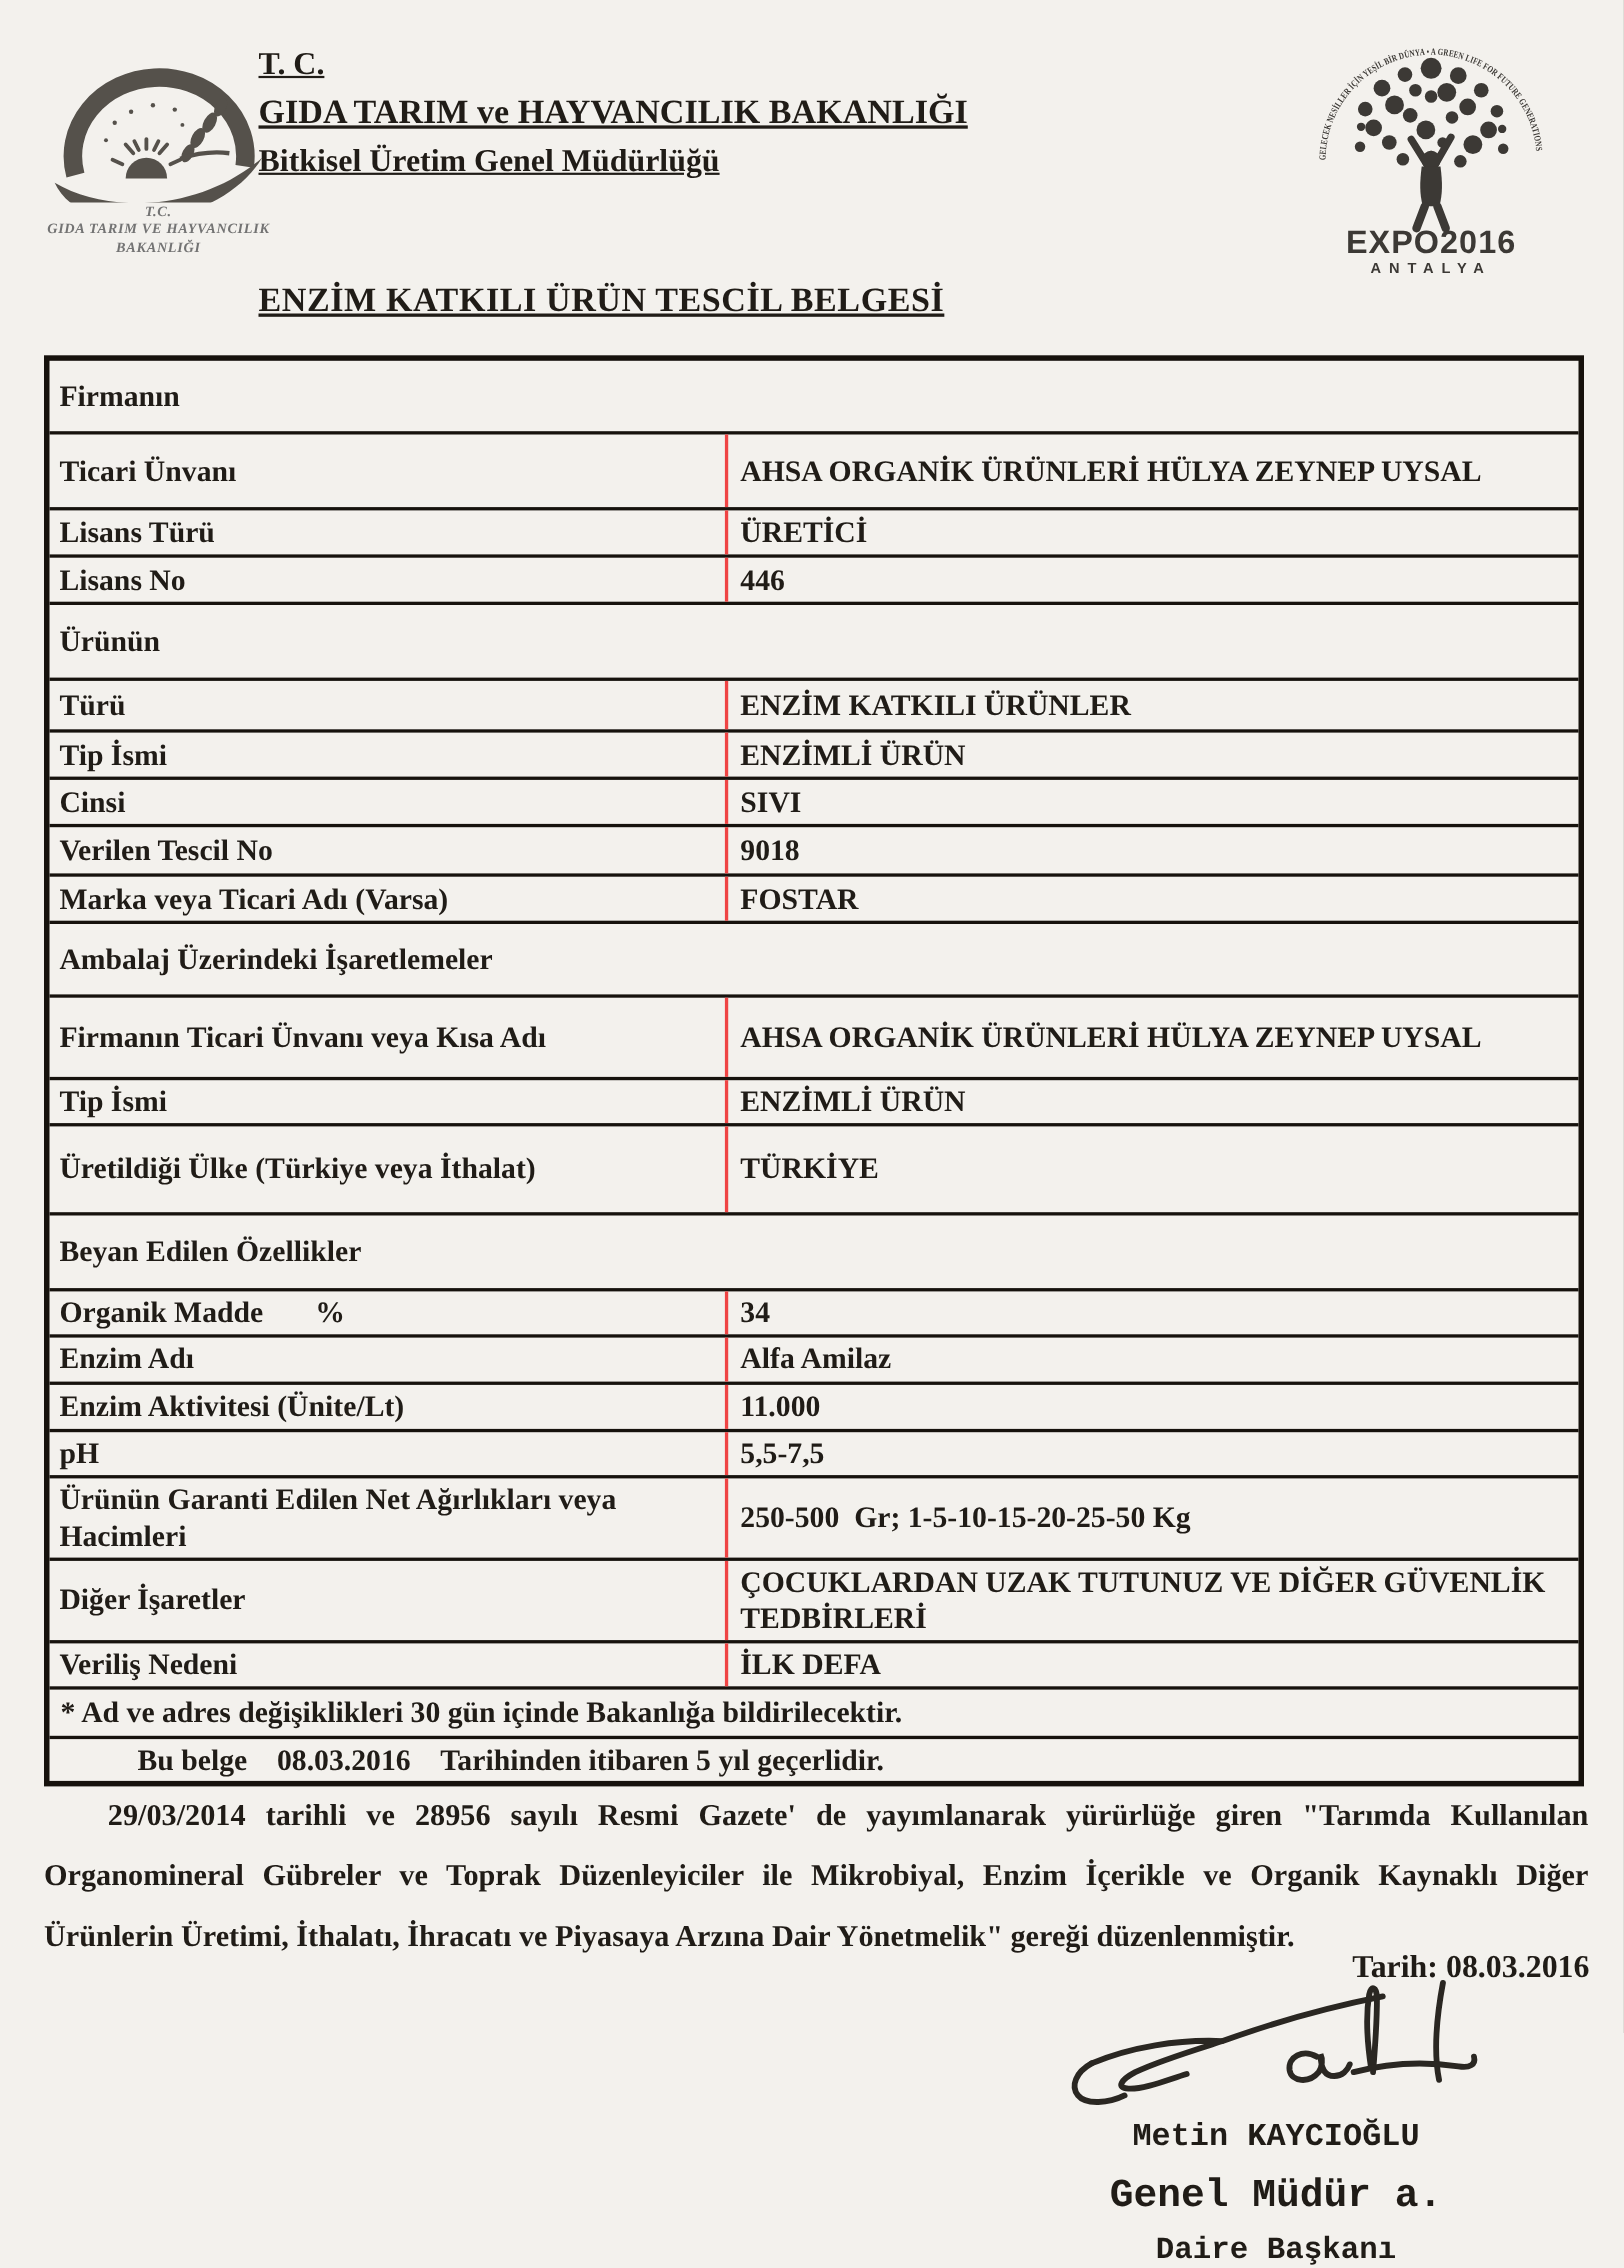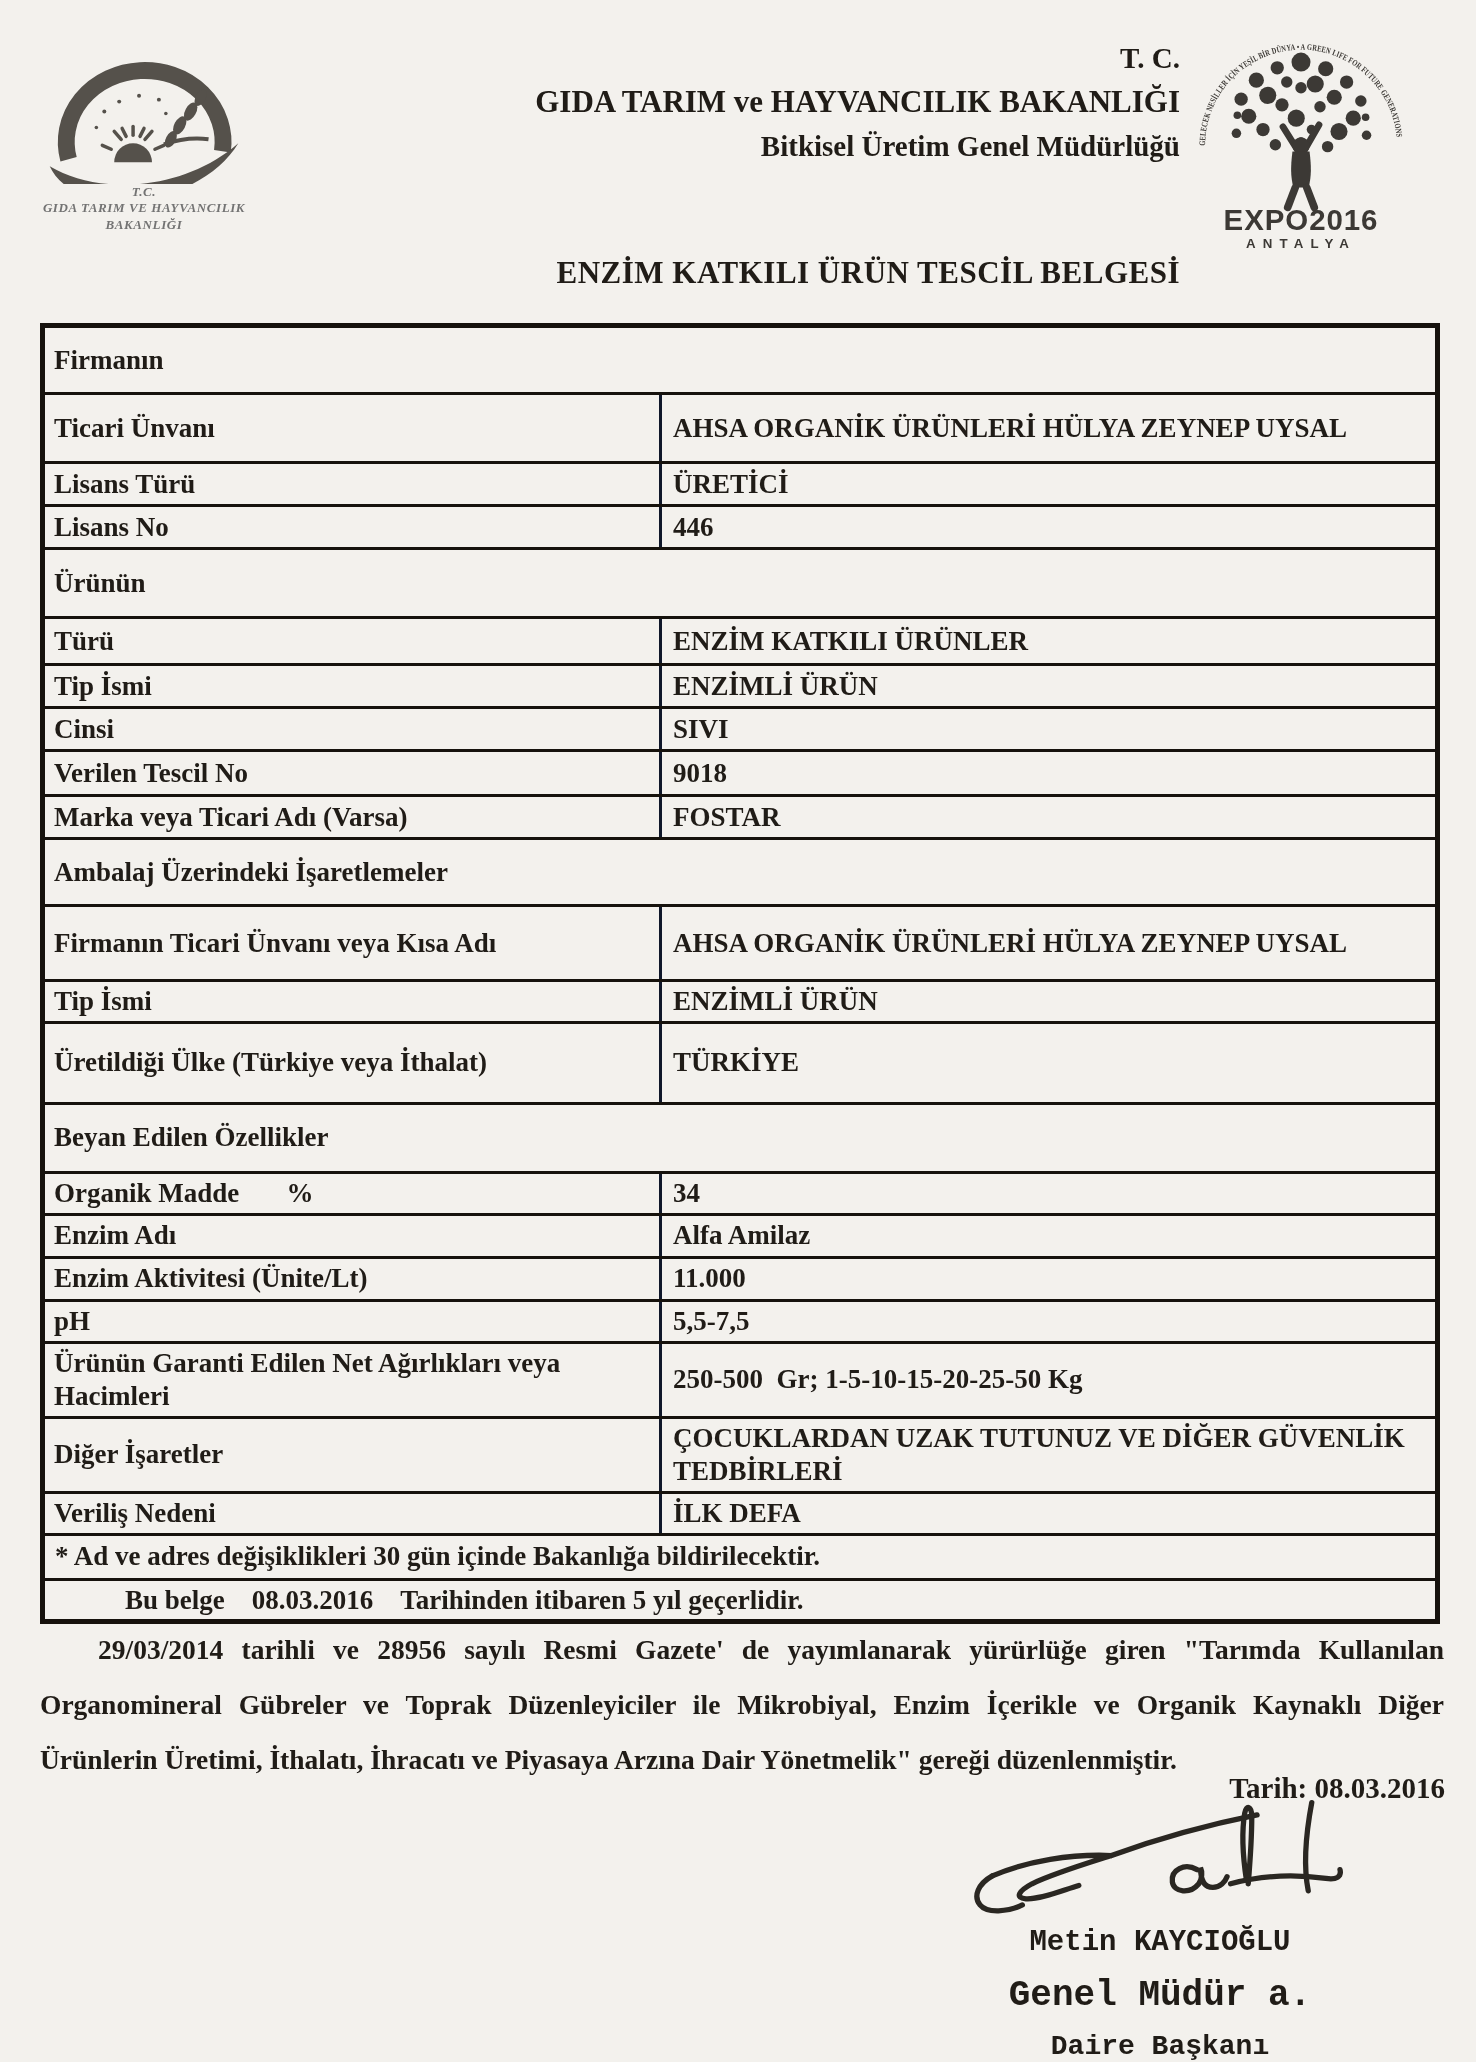--- a/index.html
+++ b/index.html
@@ -5,37 +5,37 @@
   html,body{margin:0;padding:0;background:#cfccc6;}
   .page{
     position:relative;width:1476px;height:2062px;margin:0 auto;
     background:#f3f1ed;color:#201c17;
     font-family:"Liberation Serif",serif;font-weight:700;
     overflow:hidden;
   }
   
   .ministry-logo-block{position:absolute;left:38px;top:50px;width:212px;text-align:center;}
   .logo-caption{font-size:13px;letter-spacing:.6px;line-height:1.25;color:#737373;font-style:italic;}
-  .header-text{position:absolute;left:235px;top:42px;width:945px;text-align:right;}
+  .header-text{position:absolute;left:235px;top:42px;width:945px;text-align:left;text-decoration:underline;}
   .h-republic{font-size:29px;}
   .h-ministry{font-size:31px;margin-top:9px;}
   .h-directorate{font-size:29px;margin-top:10px;}
   .h-doctitle{font-size:31px;margin-top:92px;letter-spacing:.5px;}
   .expo-logo-block{position:absolute;left:1183px;top:26px;width:235px;text-align:center;}
   
   .reg-table{
     position:absolute;left:40px;top:323px;width:1400px;
     border:5px solid #16120d;background:#f3f1ed;box-sizing:border-box;
     font-size:27px;line-height:1.22;
   }
   .row{display:flex;border-bottom:3px solid #16120d;}
   .row:last-child{border-bottom:none;}
   .cell{display:flex;align-items:center;box-sizing:border-box;}
   .cell.label{width:614px;padding:3px 8px 3px 9px;}
-  .cell.value{flex:1;border-left:3px solid #0f172a;padding:3px 8px 3px 11px;}
+  .cell.value{flex:1;border-left:3px solid #ef4444;padding:3px 8px 3px 11px;}
   .row.section .cell.label{width:100%;}
   .cell.note{width:100%;padding:3px 8px 3px 10px;align-items:center;}
   .cell.note2{width:100%;padding:3px 8px 3px 80px;align-items:center;}
   
   .footer-para{
     position:absolute;left:40px;top:1622px;width:1404px;
     font-size:27.5px;line-height:55px;text-align:justify;text-indent:58px;
   }
   .date-line{position:absolute;left:40px;top:1772px;width:1405px;text-align:right;font-size:29px;}
   .sig-block{position:absolute;left:880px;top:1792px;width:560px;text-align:center;font-family:Liberation Mono, monospace;}

